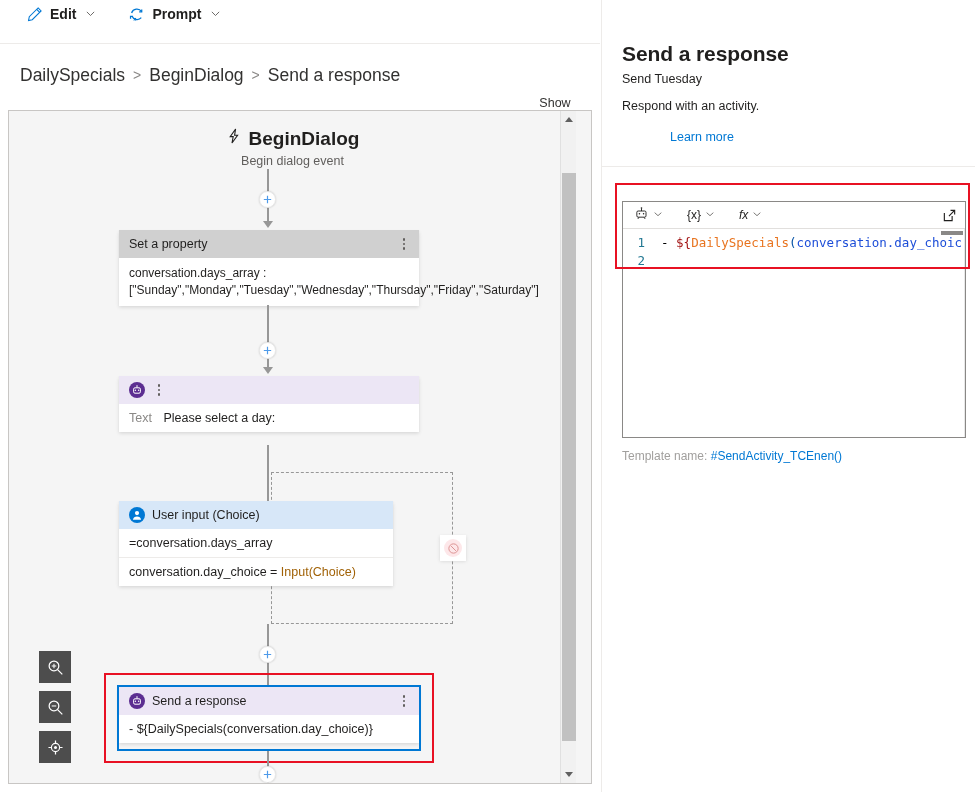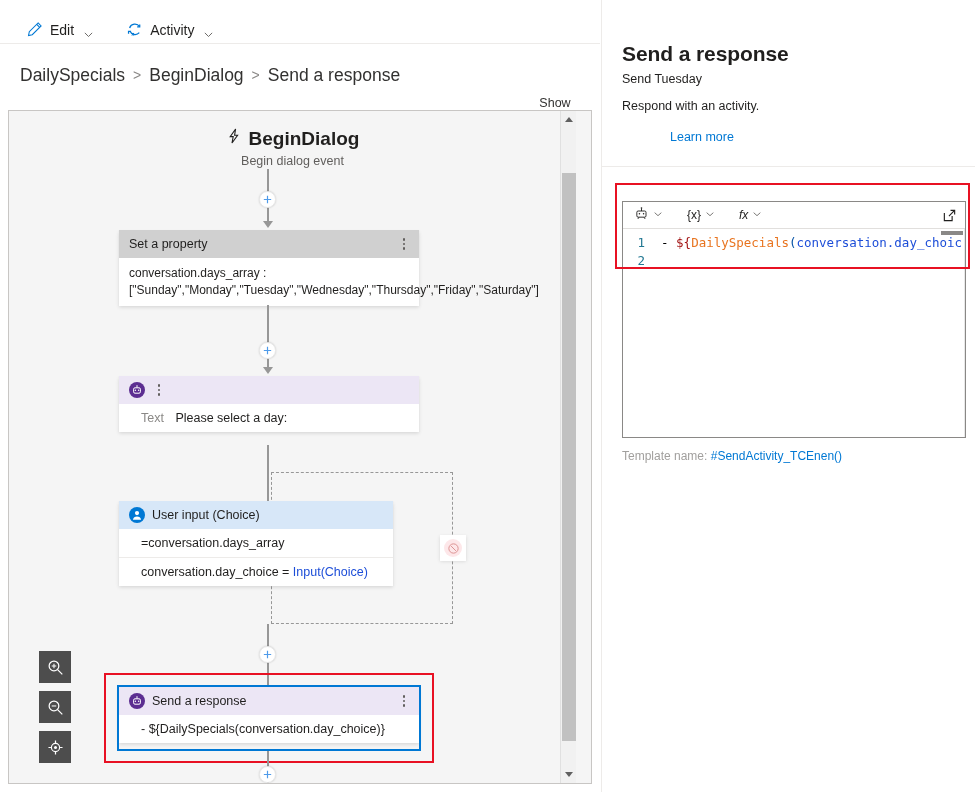--- a/index.html
+++ b/index.html
@@ -12,24 +12,25 @@
   }
   #root { position: relative; width: 975px; height: 792px; background: #fff; }
 
   
   .cmdbar {
     position: absolute; left: 0; top: 0; width: 600px; height: 44px;
     background: #fff; border-bottom: 1px solid #edebe9;
     display: flex; align-items: center; padding-left: 18px;
   }
   .cmd-btn {
-    display: flex; align-items: flex-end; gap: 7px;
+    display: flex; align-items: flex-start; gap: 7px;
     height: 32px; padding: 0 8px; cursor: pointer;
     font-size: 14px; color: #201f1e; background: transparent; border: none;
     font-family: "Liberation Sans", sans-serif;
+    font-weight: bold;
   }
   .cmd-ico { width: 17px; height: 17px; display: block; }
   .cmd-chev { width: 11px; height: 11px; display: block; margin-left: 2px; }
   .cmd-gap { width: 16px; }
 
   
   .breadcrumb-bar {
     position: absolute; left: 0; top: 44px; width: 600px; height: 62px;
     background: #fff; display: flex; align-items: center;
   }
@@ -100,30 +101,30 @@
   }
   .card-head {
     display: flex; align-items: center; height: 28px; padding: 0 8px 0 10px;
     font-size: 12.5px; color: #201f1e; gap: 7px;
   }
   .card-head .ttl { flex: 1; overflow: hidden; text-overflow: ellipsis; white-space: nowrap; }
   .dots { width: 14px; height: 18px; display: flex; flex-direction: column;
           align-items: center; justify-content: center; gap: 2px; cursor: pointer; }
   .dots i { width: 2.5px; height: 2.5px; border-radius: 50%; background: #605e5c; display: block; }
   .card-body { padding: 7px 10px 8px 10px; font-size: 12px; color: #201f1e; line-height: 16.5px; }
-  .card-row { padding: 7px 22px; font-size: 12.5px; color: #201f1e; }
+  .card-row { padding: 7px 10px; font-size: 12.5px; color: #201f1e; }
   .card-row + .card-row { border-top: 1px solid #edebe9; }
 
   .head-gray { background: #d0d0d0; }
   .head-purple { background: #ece6f5; }
   .head-blue { background: #d7e7f8; }
 
   .badge { width: 16px; height: 16px; border-radius: 50%; flex: 0 0 16px; display:block; }
 
-  .muted { color: #1d4ed8; }
+  .muted { color: #a16207; }
   .lbl-text { color: #8a8886; margin-right: 8px; }
 
   
   .dashbox {
     position: absolute; border: 1.5px dashed #979797; background: transparent;
   }
   .errbadge {
     position: absolute; width: 26px; height: 26px; background: #fff;
     box-shadow: 0 1.2px 3.6px rgba(0,0,0,.13);
     display: flex; align-items: center; justify-content: center; cursor: pointer;
@@ -219,21 +220,21 @@
     <button class="cmd-btn">
       <span class="cmd-ico">
         <svg viewBox="0 0 16 16" width="17" height="17">
           <path d="M12.8 5.4A5.2 5.2 0 0 0 3.4 6.6" fill="none" stroke="#0078d4" stroke-width="1.2"></path>
           <path d="M4.2 10.4a5.2 5.2 0 0 0 8.3.6" fill="none" stroke="#0078d4" stroke-width="1.2"></path>
           <path d="M12.9 3.2v2.4h-2.4" fill="none" stroke="#0078d4" stroke-width="1.2"></path>
           <path d="M2.4 12.1V9.7h2.4" fill="none" stroke="#0078d4" stroke-width="1.2"></path>
           <path d="M5.3 11.4l2.2 2.2M7.5 11.4l-2.2 2.2" stroke="#0078d4" stroke-width="1"></path>
         </svg>
       </span>
-      <span>Activity</span>
+      <span>Prompt</span>
       <span class="cmd-chev">
         <svg viewBox="0 0 12 12" width="11" height="11">
             <path d="M2 4.2l4 4 4-4" fill="none" stroke="#605e5c" stroke-width="1"></path>
           </svg>
       </span>
     </button>
   </div>
 
   <div class="breadcrumb-bar">
     <div class="bc">

